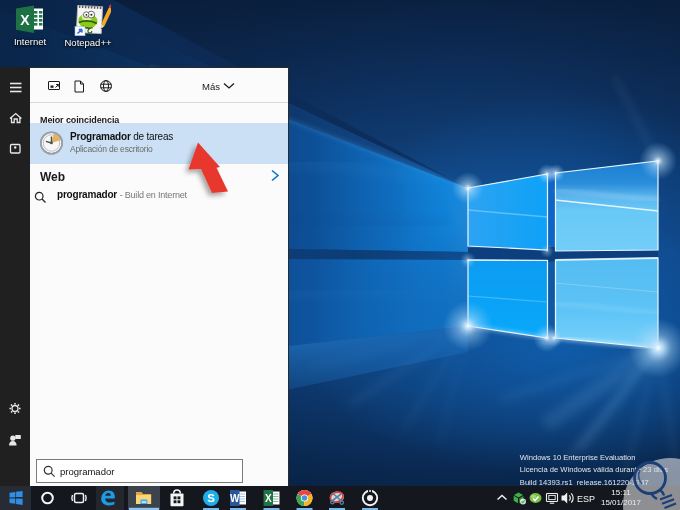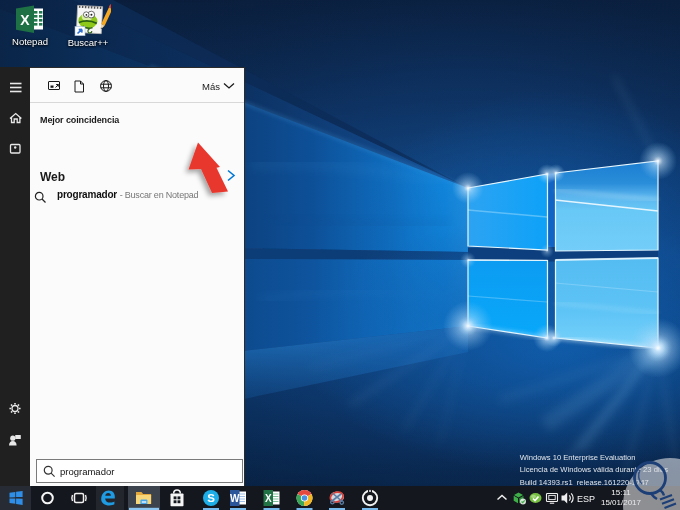--- a/index.html
+++ b/index.html
@@ -9,21 +9,21 @@
   
   .wmtext{position:absolute;right:12px;bottom:21px;z-index:2;text-align:left;
     color:rgba(255,255,255,0.88);font-size:7.6px;line-height:12.4px;letter-spacing:0;}
   
   .dicon{position:absolute;z-index:2;width:60px;text-align:center;}
   .dlabel{color:#fff;font-size:9.5px;margin-top:2px;
     text-shadow:0 1px 2px rgba(0,0,0,0.9), 0 0 3px rgba(0,0,0,0.8);}
   
   #rail{position:absolute;left:0;top:67px;width:30px;height:419px;background:#202021;z-index:10;}
   #panel{position:absolute;left:30px;top:67px;width:214px;height:419px;background:#fbfbfb;z-index:10;
-    border-right:1.5px solid #2b2b2b;border-top:1px solid #2b2b2b;}
+    border-right:1.5px solid #2b2b2b;border-top:1px solid #2b2b2b;padding-left:44px;}
   #toprow{position:absolute;left:0;top:0;width:100%;height:34px;background:#fbfbfb;}
   #divider{position:absolute;left:0;top:34px;width:100%;height:1px;background:#d8d8d8;}
   .h1{position:absolute;left:10px;font-size:9px;font-weight:bold;color:#1a1a1a;letter-spacing:-0.1px;margin-top:8px;}
   #hirow{position:absolute;left:0;top:56px;width:100%;height:41px;background:#cbe0f4;}
   #webrow{position:absolute;left:10px;top:101.5px;font-size:12px;font-weight:bold;color:#1a1a1a;}
   #sugg{position:absolute;left:27px;top:121px;font-size:10px;color:#111;letter-spacing:-0.2px;}
   #sbox{position:absolute;left:6px;top:391px;width:205px;height:22px;background:#fff;
     border:1.5px solid #7a7a7a;}
   #stext{position:absolute;left:23px;top:6px;font-size:9.5px;color:#111;}
   
@@ -212,21 +212,21 @@
       <rect x="19" y="10" width="3.4" height="2.6"></rect>
         <rect x="24" y="10" width="3.4" height="2.6"></rect>
       <rect x="19" y="14" width="3.4" height="2.6"></rect>
         <rect x="24" y="14" width="3.4" height="2.6"></rect>
       <rect x="19" y="18" width="3.4" height="2.6"></rect>
         <rect x="24" y="18" width="3.4" height="2.6"></rect>
     </g>
     <polygon points="1,3.6 19,0.5 19,28 1,24.8" fill="#1e7145"></polygon>
     <text x="10" y="19.5" font-size="14" font-weight="bold" fill="#fff" text-anchor="middle" font-family="Liberation Sans">X</text>
   </svg>
-  <div class="dlabel">Notepad</div>
+  <div class="dlabel">Internet</div>
 </div>
 <div class="dicon" style="left:58px;top:3px;">
   <svg width="46" height="33" viewBox="0 0 46 33" style="display:block;margin:0 auto;">
     <g transform="rotate(3 24 16)">
       <rect x="12" y="3" width="25" height="27" fill="#f5f5f5" stroke="#b5b5b5" stroke-width="0.8"></rect>
       <g stroke="#555" stroke-width="1.5">
         <line x1="14" y1="3.2" x2="14" y2="5.4"></line>
           <line x1="17" y1="3.2" x2="17" y2="5.4"></line>
         <line x1="20" y1="3.2" x2="20" y2="5.4"></line>
           <line x1="23" y1="3.2" x2="23" y2="5.4"></line>
@@ -247,21 +247,21 @@
     </g>
     <g transform="rotate(25 41 15)">
       <rect x="39.2" y="1.5" width="3.8" height="21" fill="#f6a821"></rect>
       <rect x="39.2" y="0.5" width="3.8" height="3.8" fill="#d93c2c"></rect>
       <polygon points="39.2,22.5 43,22.5 41.1,27.5 " fill="#f3d9a8"></polygon>
       <polygon points="40.4,25.8 41.8,25.8 41.1,27.5" fill="#333"></polygon>
     </g>
     <rect x="10" y="23.5" width="10" height="9.2" fill="#fff" stroke="#9db8d2" stroke-width="0.6"></rect>
     <path d="M12.5,30.5 L17,26.3 M17,26.3 l-3.3,0.3 M17,26.3 l-0.3,3.3" stroke="#2f6fd0" stroke-width="1.7" fill="none"></path>
   </svg>
-  <div class="dlabel" style="margin-top:1px;">Buscar++</div>
+  <div class="dlabel" style="margin-top:1px;">Notepad++</div>
 </div>
 <div id="rail">
   <svg width="30" height="419" viewBox="0 0 30 419" style="display:block">
     <g stroke="#e8e8e8" stroke-width="1.6">
       <line x1="10" y1="16.5" x2="21.5" y2="16.5"></line>
       <line x1="10" y1="20.5" x2="21.5" y2="20.5"></line>
       <line x1="10" y1="24.5" x2="21.5" y2="24.5"></line>
     </g>
     <path d="M10,51.5 L15.7,46.5 L21.4,51.5 M11.5,50.5 V55.5 H14.2 V52 H17.2 V55.5 H19.9 V50.5" stroke="#e8e8e8" stroke-width="1.3" fill="none"></path>
     <rect x="10.5" y="77.5" width="9.5" height="8.5" rx="1" stroke="#e8e8e8" stroke-width="1.3" fill="none"></rect>
@@ -298,25 +298,40 @@
         <ellipse cx="76" cy="18" rx="2.5" ry="5.4"></ellipse>
         <line x1="70.6" y1="16.2" x2="81.4" y2="16.2"></line>
         <line x1="70.6" y1="19.8" x2="81.4" y2="19.8"></line>
       </g>
       <text x="190" y="21.5" font-size="9.5" fill="#1a1a1a" text-anchor="end" font-family="Liberation Sans">Más</text>
       <path d="M194,15.5 l5,4.5 5,-4.5" stroke="#1a1a1a" stroke-width="1.3" fill="none"></path>
     </svg>
   </div>
   <div id="divider"></div>
   <div class="h1" style="top:38.5px;">Mejor coincidencia</div>
+  <div id="hirow" style="top:55px;">
+    <svg width="214" height="41" viewBox="0 0 214 41">
+      <g transform="translate(21.5,20)">
+        <circle r="10.7" fill="#f7f7f7" stroke="#9aa0a6" stroke-width="1.6"></circle>
+        <path d="M0,0 L10.2,-3.2 A10.7,10.7 0 0 0 2.8,-10.3 Z" fill="#eaaf52"></path>
+        <circle r="10.7" fill="none" stroke="#9aa0a6" stroke-width="1.6"></circle>
+        <circle r="8.2" fill="none" stroke="#b9bfc4" stroke-width="1"></circle>
+        <line x1="0" y1="0" x2="0" y2="-6.5" stroke="#4a4f54" stroke-width="1.5"></line>
+        <line x1="0" y1="0" x2="-5.6" y2="-1.6" stroke="#4a4f54" stroke-width="1.5"></line>
+        <circle r="1.3" fill="#4a4f54"></circle>
+      </g>
+      <text x="40" y="17" font-size="10" letter-spacing="-0.2" fill="#111" font-family="Liberation Sans"><tspan font-weight="bold">Programador</tspan> de tareas</text>
+      <text x="40" y="29" font-size="8.5" letter-spacing="-0.2" fill="#6b6b6b" font-family="Liberation Sans">Aplicación de escritorio</text>
+    </svg>
+  </div>
   <div id="webrow">Web</div>
   <svg style="position:absolute;right:8px;top:101px;" width="10" height="13" viewBox="0 0 10 13">
     <path d="M2,1.5 l6,5 -6,5" stroke="#0078d7" stroke-width="1.6" fill="none"></path>
   </svg>
-  <div id="sugg"><span style="font-weight:bold;">programador</span> <span style="color:#777;font-size:9px;">- Buscar en Notepad</span></div>
+  <div id="sugg"><span style="font-weight:bold;">programador</span> <span style="color:#777;font-size:9px;">- Build en Internet</span></div>
   <svg style="position:absolute;left:4px;top:123px;" width="13" height="13" viewBox="0 0 13 13">
     <circle cx="5.2" cy="5.2" r="3.8" stroke="#222" stroke-width="1.2" fill="none"></circle>
     <line x1="8" y1="8" x2="11.5" y2="11.5" stroke="#222" stroke-width="1.2"></line>
   </svg>
   <div id="sbox">
     <svg style="position:absolute;left:6px;top:5px;" width="13" height="13" viewBox="0 0 13 13">
       <circle cx="5.2" cy="5.2" r="3.9" stroke="#333" stroke-width="1.2" fill="none"></circle>
       <line x1="8.1" y1="8.1" x2="11.6" y2="11.6" stroke="#333" stroke-width="1.2"></line>
     </svg>
     <div id="stext">programador</div>

